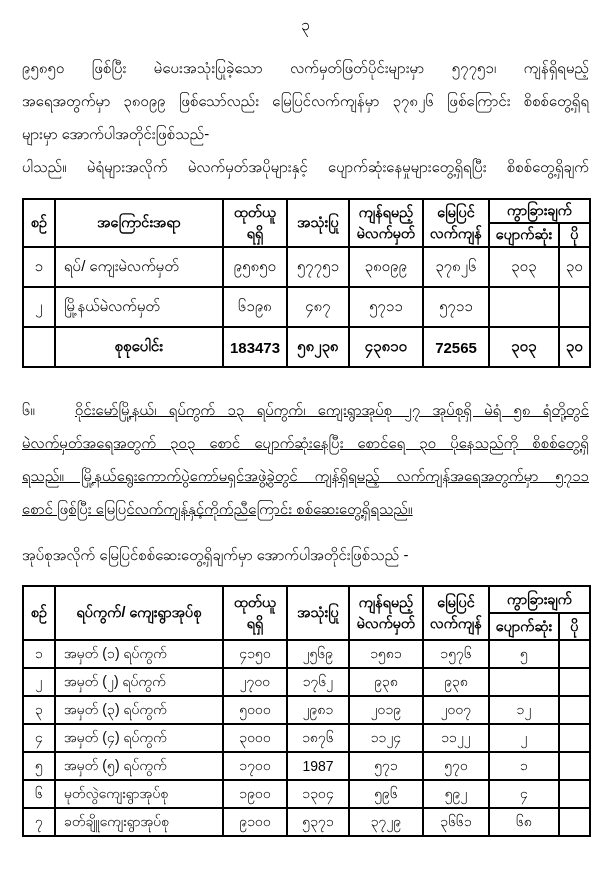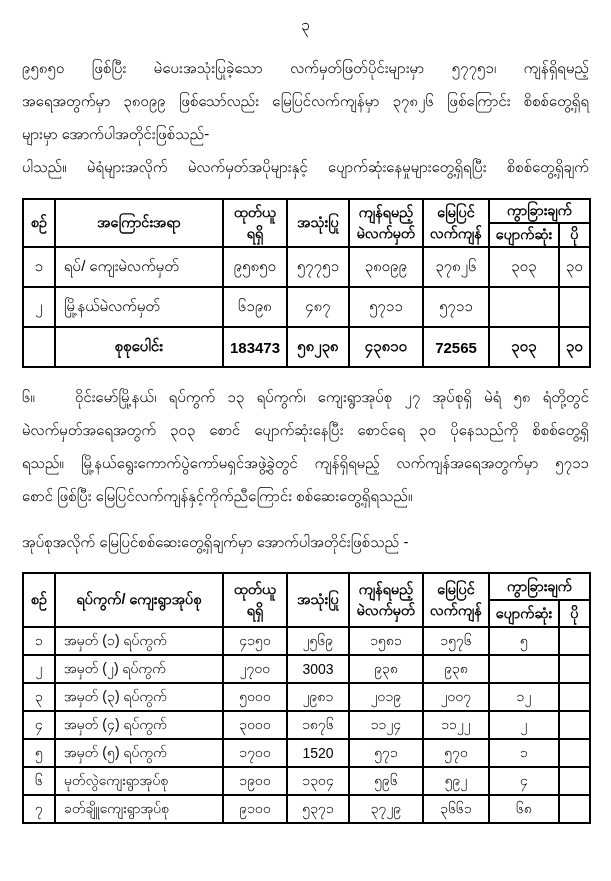--- a/index.html
+++ b/index.html
@@ -4,21 +4,21 @@
 <style>
   html,body{margin:0;padding:0;background:#e8e8e8;}
   .page{
     width:611px;height:881px;overflow:hidden;position:relative;
     background:#ffffff;color:#000;
     font-family:"Liberation Sans","DejaVu Sans",sans-serif;
   }
   .page-number{padding-top:12px;text-align:center;font-size:16px;line-height:26px;}
   .content{padding:0 22px;}
   .para{margin-top:13px;}
-  .para.p6{margin-top:12px;}
+  .para.p6{margin-top:25px;text-decoration:underline;}
   .line{font-size:15px;line-height:33px;text-align:justify;white-space:normal;}
   .line.j{text-align-last:justify;}
   .line.last{text-align-last:left;}
   .pnum{display:inline-block;width:53px;text-align:left;}
   .tbl{border-collapse:collapse;table-layout:fixed;width:567px;}
   .tbl th,.tbl td{border:2px solid #000;padding:0 3px;text-align:center;vertical-align:middle;overflow:hidden;}
   .tbl th{font-weight:bold;font-size:14.5px;line-height:1.45;}
   .tbl td{font-weight:normal;}
   .tbl td.name{text-align:left;padding-left:8px;}
   .tbl1{margin-top:15px;}
@@ -151,21 +151,21 @@
           <td>၂၅၆၉</td>
           <td>၁၅၈၁</td>
           <td>၁၅၇၆</td>
           <td>၅</td>
           <td></td>
         </tr>
         <tr>
           <td>၂</td>
           <td class="name">အမှတ် (၂) ရပ်ကွက်</td>
           <td>၂၇၀၀</td>
-          <td>3003</td>
+          <td>၁၇၆၂</td>
           <td>၉၃၈</td>
           <td>၉၃၈</td>
           <td></td>
           <td></td>
         </tr>
         <tr>
           <td>၃</td>
           <td class="name">အမှတ် (၃) ရပ်ကွက်</td>
           <td>၅၀၀၀</td>
           <td>၂၉၈၁</td>
@@ -181,21 +181,21 @@
           <td>၁၈၇၆</td>
           <td>၁၁၂၄</td>
           <td>၁၁၂၂</td>
           <td>၂</td>
           <td></td>
         </tr>
         <tr>
           <td>၅</td>
           <td class="name">အမှတ် (၅) ရပ်ကွက်</td>
           <td>၁၇၀၀</td>
-          <td>1520</td>
+          <td>1987</td>
           <td>၅၇၁</td>
           <td>၅၇၀</td>
           <td>၁</td>
           <td></td>
         </tr>
         <tr>
           <td>၆</td>
           <td class="name">မုတ်လွဲကျေးရွာအုပ်စု</td>
           <td>၁၉၀၀</td>
           <td>၁၃၀၄</td>

